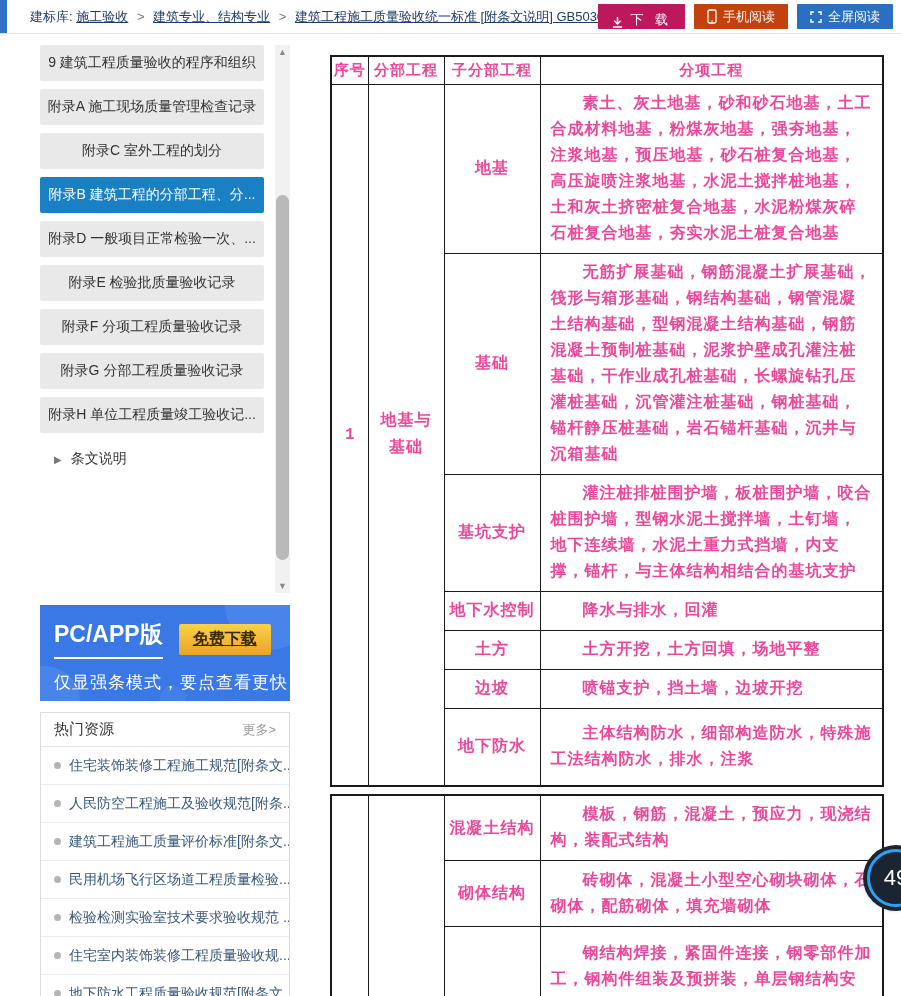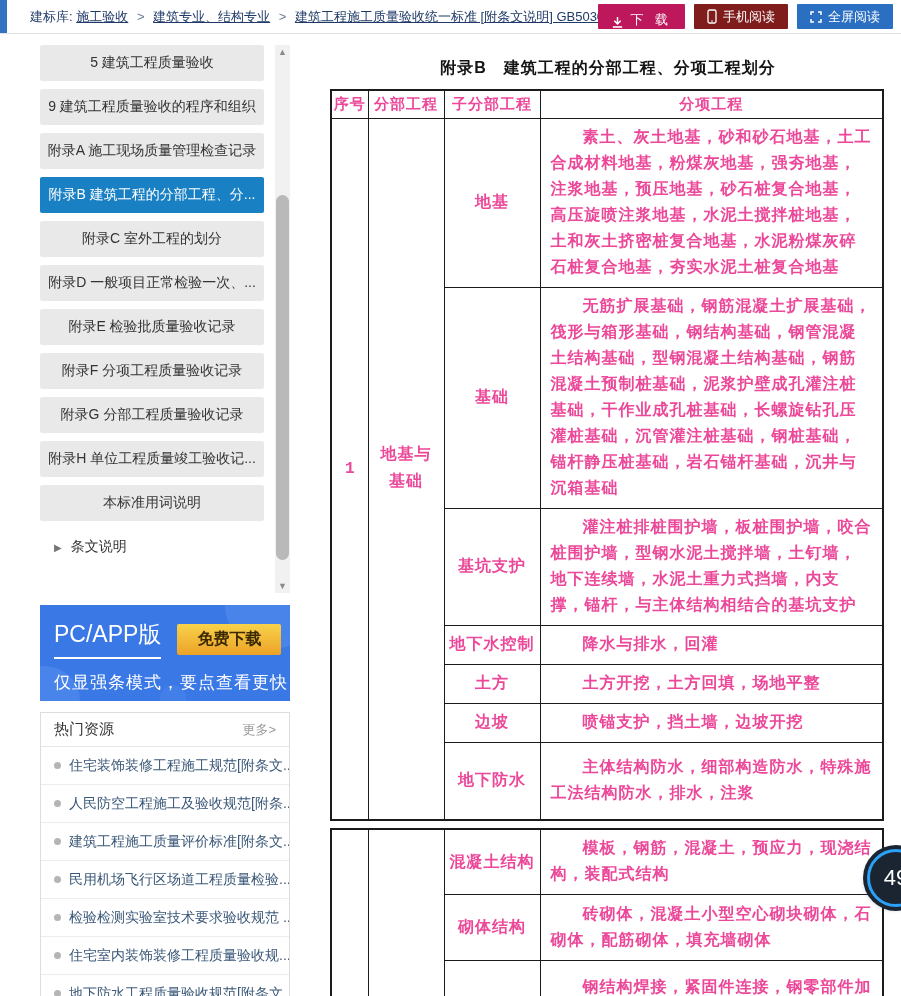--- a/index.html
+++ b/index.html
@@ -14,21 +14,21 @@
   .breadcrumb { margin-left:30px; font-size:13px; color:#1f3a68; white-space:nowrap;
                 overflow:hidden; max-width:600px; }
   .breadcrumb .site { text-decoration:none; margin-right:0; }
   .breadcrumb a { color:#1f3a68; text-decoration:underline; cursor:pointer; }
   .breadcrumb .sep { color:#6b7b94; margin:0 5px; text-decoration:none; }
   .top-buttons { margin-left:auto; margin-right:8px; display:flex; gap:9px; }
   .tbtn { height:25px; display:flex; align-items:center; gap:6px; padding:0 13px;
           color:#fff; font-size:13px; cursor:pointer; border-radius:1px; white-space:nowrap; }
   .tbtn svg { display:block; }
   .btn-download { background:#be185d; letter-spacing:4px;align-items:flex-end; }
-  .btn-mobile { background:#7f1d1d; }
+  .btn-mobile { background:#c2410c; }
   .btn-fullscreen { background:#2a6fc1; }
 
   
   .sidebar-nav { position:absolute; left:40px; top:45px; width:250px; height:548px; }
   .nav-item { width:224px; height:36px; margin-bottom:8px; background:#e9e9e9; color:#333;
               font-size:14px; display:flex; align-items:center; justify-content:center;
               white-space:nowrap; overflow:hidden; border-radius:2px; cursor:pointer; }
   .nav-item.active { background:#1a80c4; color:#fff; }
   .nav-item.plain { background:transparent; justify-content:flex-start; padding-left:14px; gap:9px; }
   .nav-item .tri { font-size:10px; color:#777; }
@@ -41,23 +41,23 @@
               background:#b9b9b9; border-radius:7px; cursor:pointer; }
 
   
   .banner { position:absolute; left:40px; top:605px; width:250px; height:96px;
             background:#3a78e6; overflow:hidden; color:#fff; cursor:pointer; }
   .banner .bubble { position:absolute; border-radius:50%; background:#5b93f0; opacity:.45; }
   .banner .b1 { width:90px; height:90px; right:-25px; top:-45px; }
   .banner .b2 { width:70px; height:70px; left:-30px; bottom:-35px; }
   .banner .b3 { width:26px; height:26px; left:120px; bottom:-10px; opacity:.3; }
   .banner-row1 { position:relative; display:flex; align-items:center; margin:14px 0 0 14px; gap:16px; }
-  .banner-title { font-size:23px; font-weight:normal; border-bottom:2px solid #fff; padding-bottom:7px; }
+  .banner-title { font-size:23px; font-weight:bold; border-bottom:2px solid #fff; padding-bottom:7px; }
   .banner-dl { background:linear-gradient(180deg,#f8d24a,#eca227); color:#3c2a00;
-               font-size:16px; font-weight:bold; padding:5px 20px; border-radius:2px; cursor:pointer; }
+               font-size:16px; font-weight:bold; padding:5px 14px; border-radius:2px; cursor:pointer;text-decoration:underline; }
   .banner-sub { position:relative; margin:12px 0 8px 14px; font-size:17px; font-weight:normal; letter-spacing:1px; }
 
   
   .hot { position:absolute; left:40px; top:712px; width:250px; height:284px;
          border:1px solid #ddd; border-bottom:none; background:#fff; overflow:hidden; }
   .hot-header { height:34px; border-bottom:1px solid #e6e6e6; display:flex; align-items:center;
                 padding:0 13px; }
   .hot-title { font-size:15px; color:#333; }
   .hot-more { margin-left:auto; font-size:13px; color:#999; cursor:pointer; text-decoration:none; }
   .hot-item { height:38px; display:flex; align-items:center; gap:8px; padding:0 6px 0 13px;
@@ -127,31 +127,29 @@
         <svg width="12" height="12" viewBox="0 0 12 12" stroke="#fff" stroke-width="1.5" fill="none">
             <path d="M1 4V1h3M8 1h3v3M11 8v3H8M4 11H1V8"></path>
           </svg>
       </span>
       <span>全屏阅读</span>
     </div>
   </div>
 </div>
 
 <div class="sidebar-nav">
-  <div class="nav-item">5 建筑工程质量验收</div>
   <div class="nav-item">9 建筑工程质量验收的程序和组织</div>
   <div class="nav-item">附录A 施工现场质量管理检查记录</div>
+  <div class="nav-item">附录C 室外工程的划分</div>
   <div class="nav-item active">附录B 建筑工程的分部工程、分...</div>
-  <div class="nav-item">附录C 室外工程的划分</div>
   <div class="nav-item">附录D 一般项目正常检验一次、...</div>
   <div class="nav-item">附录E 检验批质量验收记录</div>
   <div class="nav-item">附录F 分项工程质量验收记录</div>
   <div class="nav-item">附录G 分部工程质量验收记录</div>
   <div class="nav-item">附录H 单位工程质量竣工验收记...</div>
-  <div class="nav-item">本标准用词说明</div>
   <div class="nav-item plain">
     <span class="tri">▶</span>
     <span>条文说明</span>
   </div>
   <div class="nav-scrollbar">
     <div class="arrow up">▲</div>
     <div class="thumb"></div>
     <div class="arrow down">▼</div>
   </div>
 </div>
@@ -196,21 +194,20 @@
     <span class="dot"></span>
     <span>住宅室内装饰装修工程质量验收规...</span>
   </div>
   <div class="hot-item">
     <span class="dot"></span>
     <span>地下防水工程质量验收规范[附条文...</span>
   </div>
 </div>
 
 <div class="main">
-  <div class="doc-title">附录B　建筑工程的分部工程、分项工程划分</div>
 
   <table class="scan">
     <colgroup>
         <col style="width:37px">
         <col style="width:76px">
         <col style="width:96px">
         <col>
       </colgroup>
     <tbody>
         <tr>

